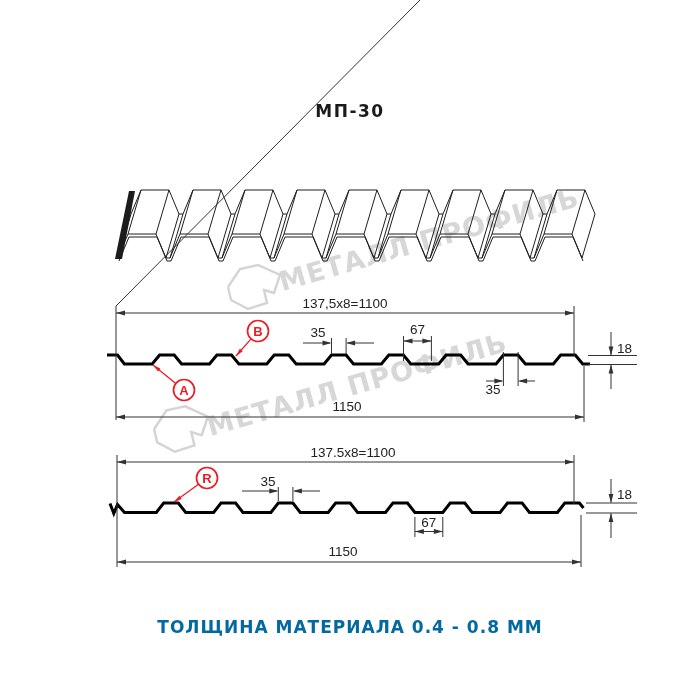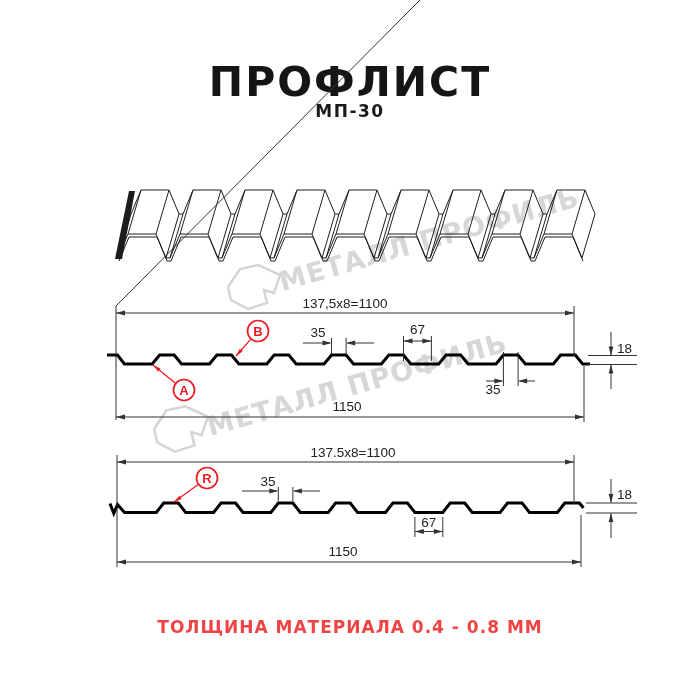--- a/index.html
+++ b/index.html
@@ -6,33 +6,32 @@
   .page{position:relative;width:700px;height:700px;background:#ffffff;overflow:hidden;
         font-family:"Liberation Sans",sans-serif;}
   .title{position:absolute;top:58px;left:0;width:700px;text-align:center;
          font-family:"DejaVu Sans",sans-serif;font-weight:700;font-size:41px;
          letter-spacing:2px;color:#151515;}
   .subtitle{position:absolute;top:101px;left:0;width:700px;text-align:center;
          font-family:"DejaVu Sans",sans-serif;font-weight:600;font-size:17px;
          letter-spacing:1.5px;color:#1a1a1a;}
   .footer{position:absolute;top:617px;left:0;width:700px;text-align:center;
          font-family:"DejaVu Sans",sans-serif;font-weight:600;font-size:17px;
-         letter-spacing:1px;color:#ef4444;}
+         letter-spacing:1px;color:#0369a1;}
   .wm-text{position:absolute;font-family:"DejaVu Sans",sans-serif;font-weight:700;
          font-size:27px;letter-spacing:1px;color:#d7d7d7;white-space:nowrap;
          transform:rotate(-16deg);transform-origin:left bottom;}
   .wm-logo{position:absolute;}
   svg.drawing{position:absolute;left:0;top:0;}
 </style>
 </head>
 <body>
 
 <div class="page">
 
-  <div class="title">ПРОФЛИСТ</div>
   <div class="subtitle">МП-30</div>
 
   <svg class="wm-logo" style="left:224px;top:263px;" width="60" height="48" viewBox="0 0 60 48">
     <polyline points="4,24 16,6 34,2 56,12 50,30 40,27 43,40 24,46 7,37 4,24" fill="none" stroke="#d4d4d4" stroke-width="2.4"></polyline>
   </svg>
   <span class="wm-text" style="left:284px;top:266px;">МЕТАЛЛ ПРОФИЛЬ</span>
 
   <svg class="wm-logo" style="left:150px;top:404px;" width="62" height="50" viewBox="0 0 60 48">
     <polyline points="4,24 16,6 34,2 56,12 50,30 40,27 43,40 24,46 7,37 4,24" fill="none" stroke="#d4d4d4" stroke-width="2.4"></polyline>
   </svg>

